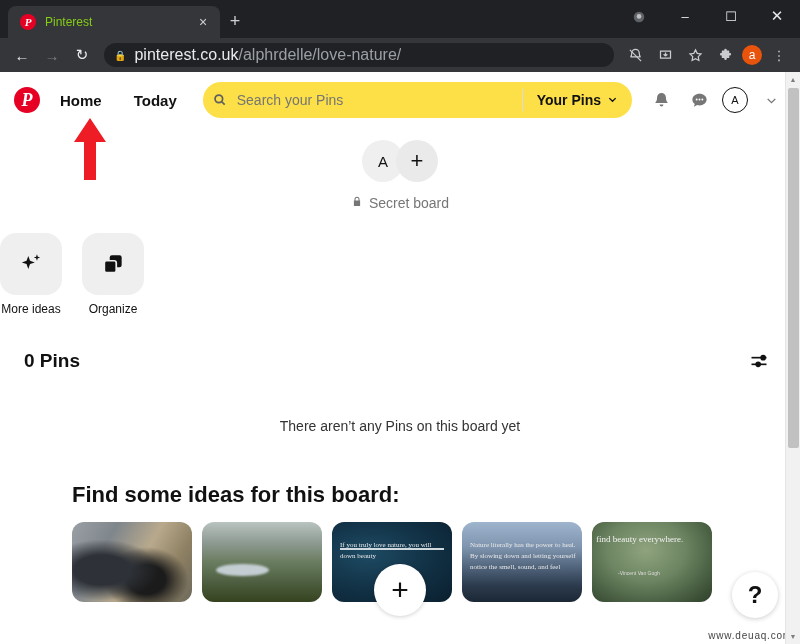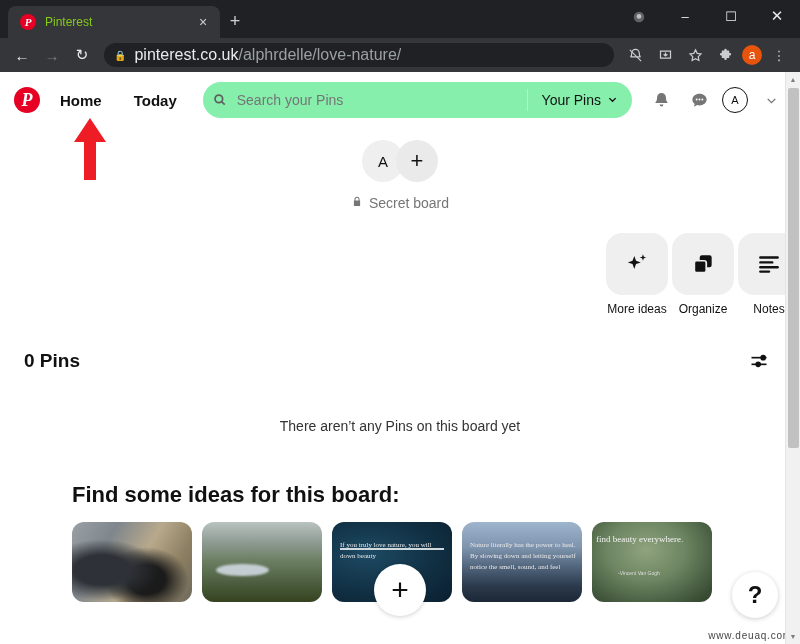--- a/index.html
+++ b/index.html
@@ -66,49 +66,49 @@
     background:#ffffff; overflow:hidden;
   }
   .pheader {
     height:56px; display:flex; align-items:center; padding:0 14px; gap:8px;
   }
   .plogo { width:26px; height:26px; border-radius:50%; background:#e60023; color:#fff;
     display:flex; align-items:center; justify-content:center;
     font-family:"Liberation Serif", serif; font-style:italic; font-weight:bold; font-size:18px; }
   .navlink { font-size:15px; font-weight:bold; color:#111; padding:8px 12px; border-radius:20px; }
   .navlink.today { font-weight:bold; color:#111; }
-  .searchwrap { flex:1; height:36px; background:#86efac; border-radius:18px;
+  .searchwrap { flex:1; height:36px; background:#fde047; border-radius:18px;
     display:flex; align-items:center; margin:0 6px; min-width:0; }
   .searchwrap .mag { width:34px; display:flex; align-items:center; justify-content:center;
     color:#5f5f5f; font-size:13px; }
   .searchinput { flex:1; border:none; background:transparent; outline:none;
     font-size:14px; color:#767676; font-family:"Liberation Sans", sans-serif; min-width:0; }
   .yourpins { display:flex; align-items:center; gap:6px; padding:0 14px 0 14px;
-    border-left:1px solid #dcdcdc; font-size:14px; font-weight:normal; color:#111; height:22px; }
+    border-left:1px solid #dcdcdc; font-size:14px; font-weight:bold; color:#111; height:22px; }
   .hicon { width:30px; height:30px; display:flex; align-items:center; justify-content:center;
     color:#767676; font-size:17px; }
   .avatar-circle { width:26px; height:26px; border-radius:50%; border:1.5px solid #111;
     display:flex; align-items:center; justify-content:center; font-size:11px; color:#111; }
 
   .boardtitle { text-align:center; margin-top:26px; display:flex; align-items:center;
     justify-content:center; gap:12px; }
   .boardtitle h1 { font-size:33px; font-weight:bold; color:#111; letter-spacing:-0.5px; }
   .dots { width:29px; height:29px; border-radius:50%; background:#efefef;
     display:flex; align-items:center; justify-content:center; color:#111;
     font-size:17px; line-height:0; padding-bottom:7px; }
 
   .collab { display:flex; justify-content:center; margin-top:12px; }
   .collab .c { width:42px; height:42px; border-radius:50%; background:#efefef;
     display:flex; align-items:center; justify-content:center; font-size:15px; color:#111; }
   .collab .c.plus { margin-left:-8px; background:#eaeaea; font-size:22px; }
 
   .secret { text-align:center; margin-top:13px; font-size:14px; color:#767676;
     display:flex; align-items:center; justify-content:center; gap:6px; }
 
-  .actions { display:flex; justify-content:flex-end; gap:4px; margin-top:22px; }
+  .actions { display:flex; justify-content:flex-start; gap:20px; margin-top:22px; }
   .action { width:62px; display:flex; flex-direction:column; align-items:center; gap:7px; }
   .action .sq { width:62px; height:62px; border-radius:16px; background:#efefef;
     display:flex; align-items:center; justify-content:center; }
   .action .lbl { font-size:12px; color:#111; white-space:nowrap; }
 
   .pinsbar { display:flex; align-items:center; justify-content:space-between;
     padding:0 24px; margin-top:28px; }
   .pinsbar h2 { font-size:19px; font-weight:bold; color:#111; }
   .filterbtn { width:34px; height:34px; display:flex; align-items:center; justify-content:center; }
 
@@ -301,31 +301,20 @@
       </div>
       <div class="action">
         <div class="sq">
           <svg width="26" height="26" viewBox="0 0 24 24">
             <rect x="9" y="4" width="11" height="11" rx="2" fill="#111"></rect>
             <rect x="4" y="9" width="11" height="11" rx="2" fill="#111" stroke="#efefef" stroke-width="1.6"></rect>
           </svg>
         </div>
         <div class="lbl">Organize</div>
       </div>
-      <div class="action">
-        <div class="sq">
-          <svg width="26" height="26" viewBox="0 0 24 24" stroke="#111" stroke-width="2.2" stroke-linecap="round">
-            <path d="M4 6h16"></path>
-              <path d="M4 10.5h11"></path>
-            <path d="M4 15h16"></path>
-              <path d="M4 19h8"></path>
-          </svg>
-        </div>
-        <div class="lbl">Notes</div>
-      </div>
     </div>
 
     <div class="pinsbar">
       <h2>0 Pins</h2>
       <div class="filterbtn">
         <svg width="20" height="20" viewBox="0 0 24 24" stroke="#111" stroke-width="2" fill="none">
           <path d="M3 8h12"></path>
             <path d="M19 8h2"></path>
           <circle cx="17" cy="8" r="2.4" fill="#111"></circle>
           <path d="M3 16h6"></path>

